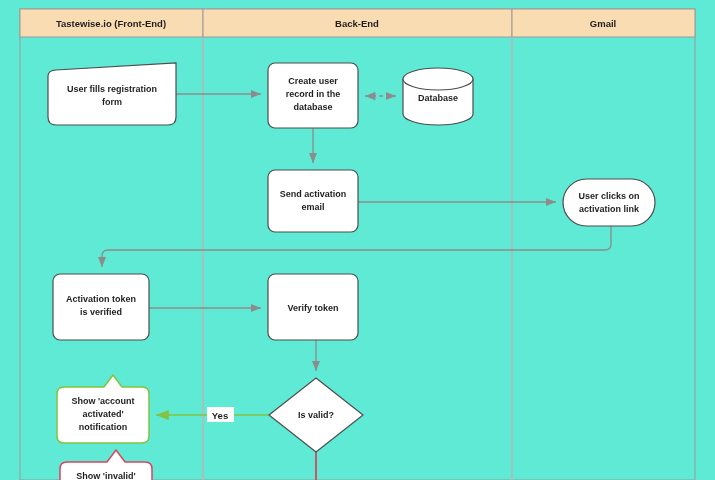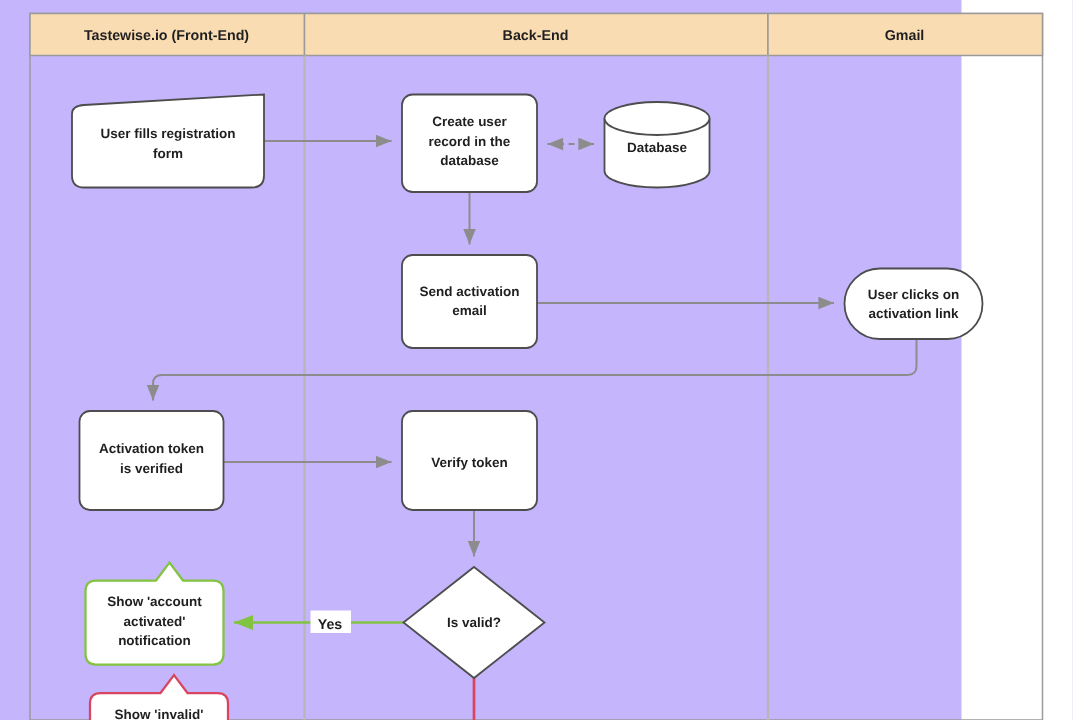--- a/index.html
+++ b/index.html
@@ -6,23 +6,23 @@
     margin: 0;
     padding: 0;
     background: #ffffff;
     width: 715px;
     height: 480px;
     overflow: hidden;
     font-family: "Liberation Sans", sans-serif;
   }
   #canvas {
     position: relative;
-    width: 641px;
+    width: 715px;
     height: 480px;
-    background: #c4b5fd;
+    background: #5eead4;
   }
   #flow-svg {
     position: absolute;
     left: 0;
     top: 0;
     width: 715px;
     height: 480px;
   }
   .lane-title {
     font-size: 9.5px;

